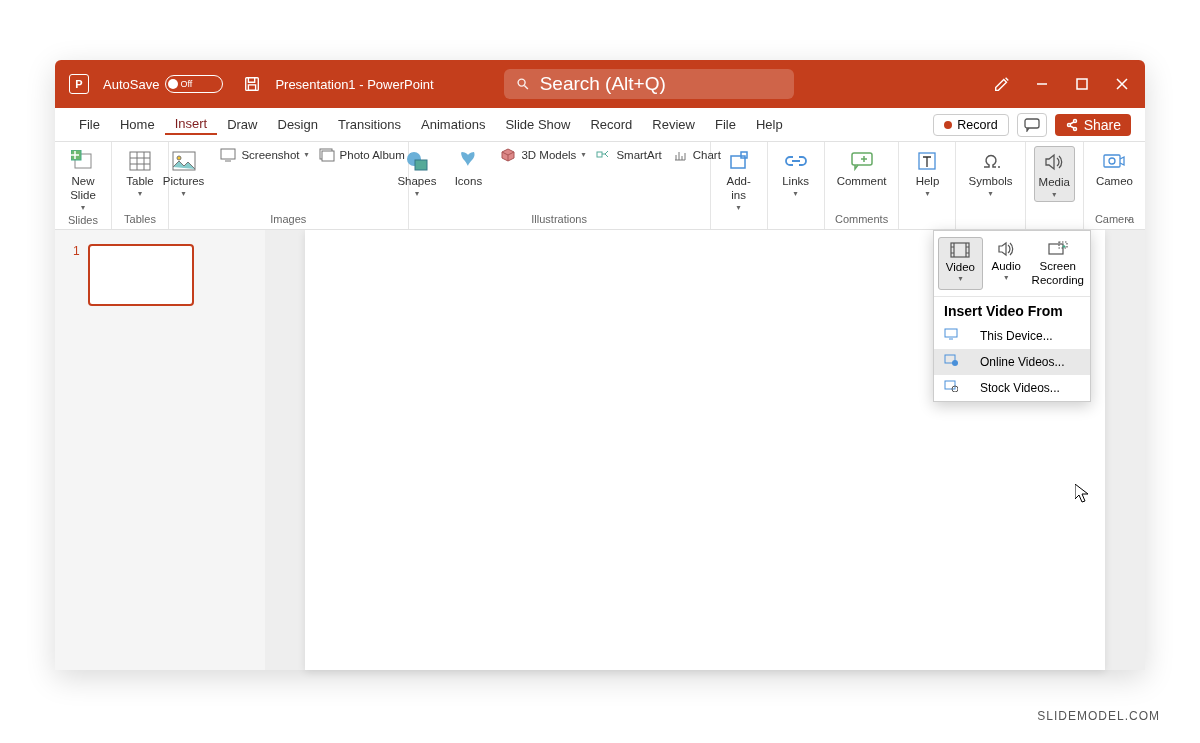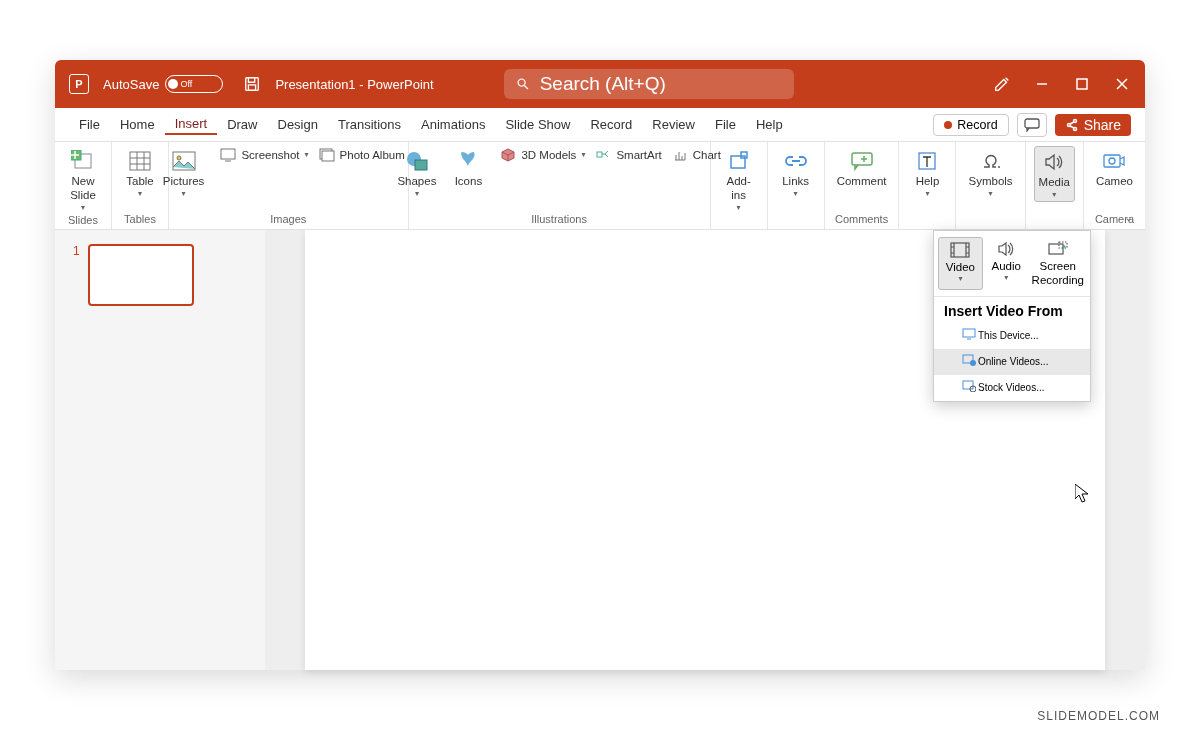--- a/index.html
+++ b/index.html
@@ -41,21 +41,21 @@
 .thumbs .num { color: #C43E1C; font-size: 12px; }
 .thumb { width: 106px; height: 62px; background: #fff; border: 2px solid #C43E1C; border-radius: 4px; }
 .canvas { flex: 1; background: #eee; display: flex; justify-content: center; padding: 0; }
 .slide { width: 800px; height: 440px; background: #fff; margin-top: 0; box-shadow: 0 2px 8px rgba(0,0,0,0.1); }
 .dropdown { position: absolute; left: 878px; top: 170px; background: #fff; border: 1px solid #ccc; box-shadow: 0 4px 14px rgba(0,0,0,0.2); font-size: 12.5px; width: 158px; z-index: 10; }
 .dropdown .dd-row1 { display: flex; padding: 6px 4px; gap: 2px; }
 .dropdown .dd-vbtn { display: flex; flex-direction: column; align-items: center; flex: 1; padding: 2px 2px; border-radius: 3px; line-height: 1.2; text-align: center; font-size: 11.5px; cursor: pointer; }
 .dropdown .dd-vbtn.active { background: #e8e8e8; border: 1px solid #bbb; }
 .dropdown .dd-vbtn .ico { width: 22px; height: 20px; display: flex; align-items: center; justify-content: center; margin-bottom: 1px; }
 .dropdown .dd-header { font-weight: 600; padding: 6px 10px 4px; border-top: 1px solid #e5e5e5; font-size: 14px; }
-.dropdown .dd-item { display: flex; align-items: center; gap: 0; padding: 5px 28px; cursor: pointer; font-size: 10px; }
+.dropdown .dd-item { display: flex; align-items: center; gap: 20px; padding: 5px 10px; cursor: pointer; font-size: 12px; }
 .dropdown .dd-item.hover { background: #e8e8e8; }
 .dropdown .dd-item .ico { width: 16px; height: 16px; }
 .cursor { position: absolute; left: 1020px; top: 424px; z-index: 20; }
 .watermark { position: absolute; right: 40px; bottom: 20px; font-size: 12px; letter-spacing: 1px; color: #555; font-family: Arial, sans-serif; }
 </style>
 </head>
 <body>
 
 <div class="window">
 

